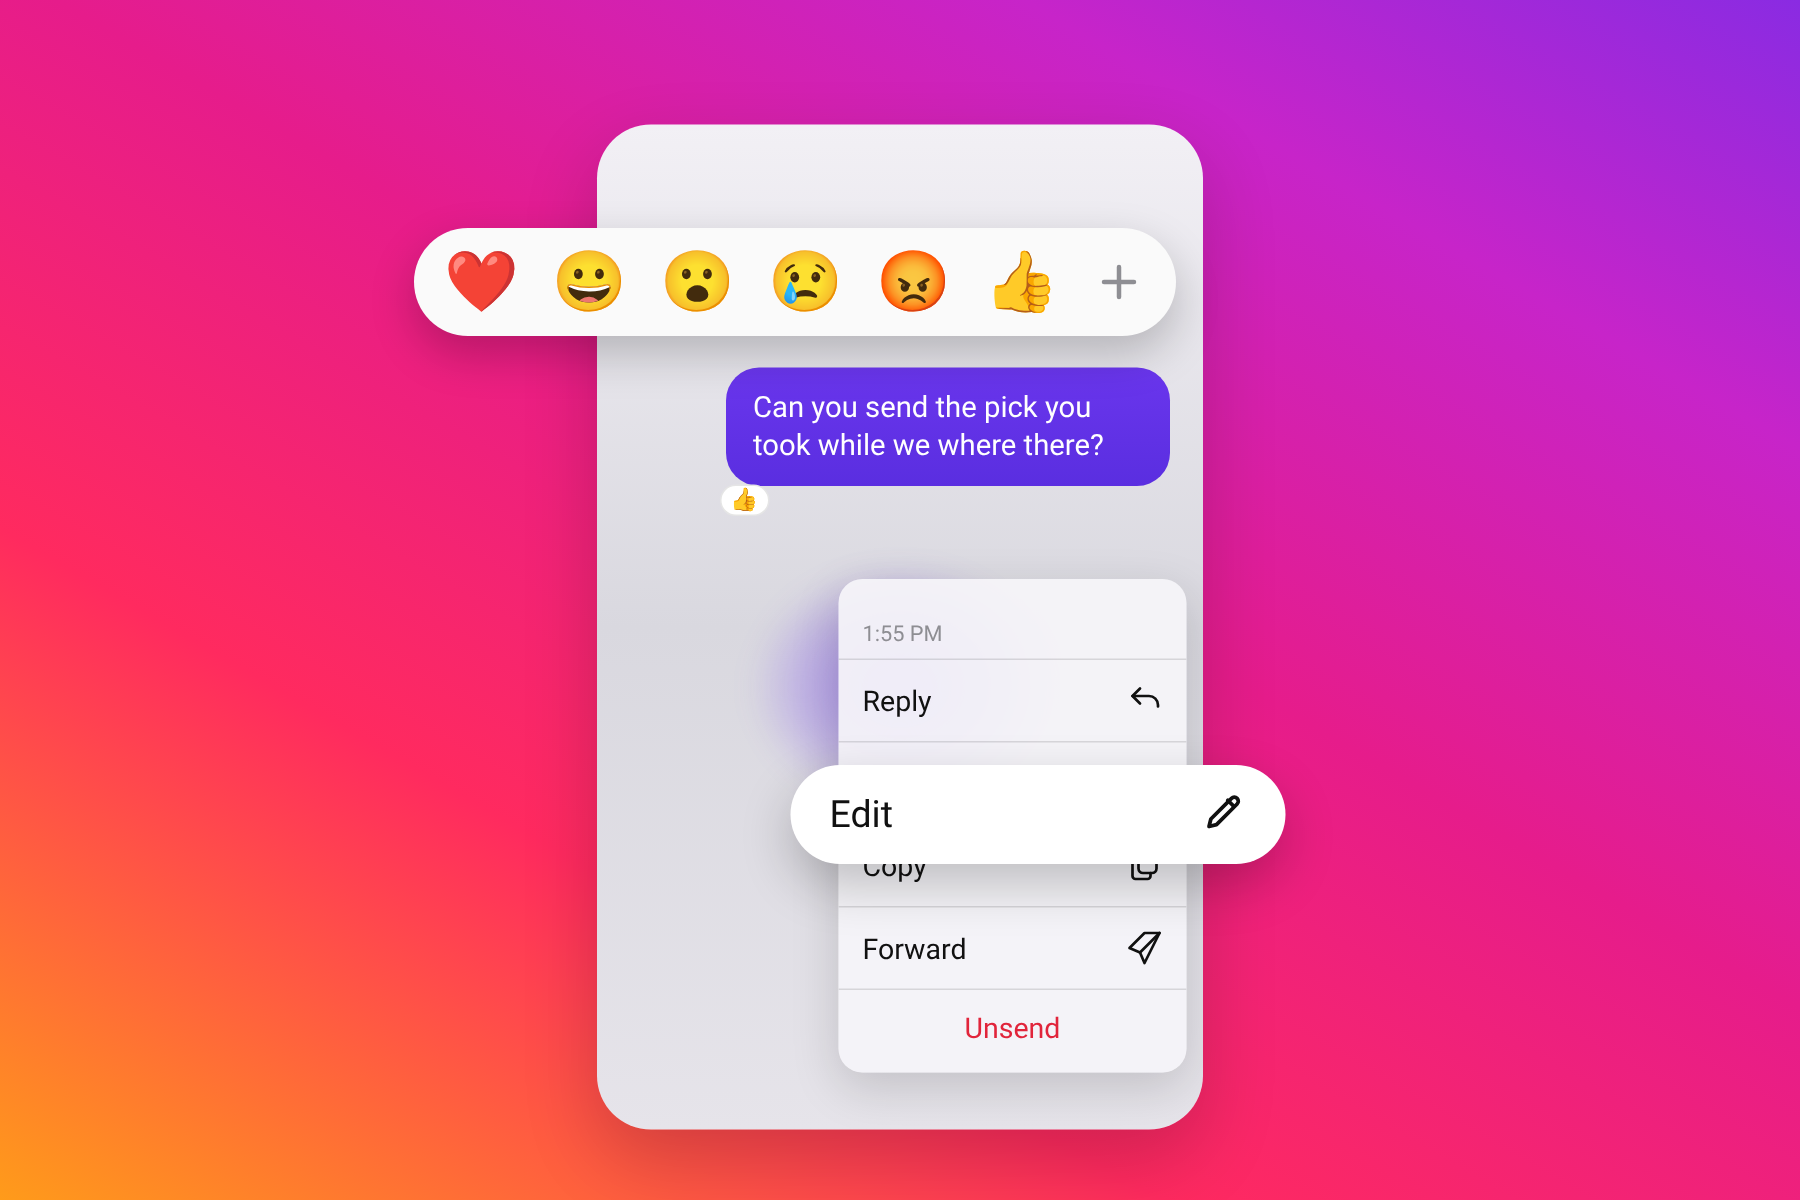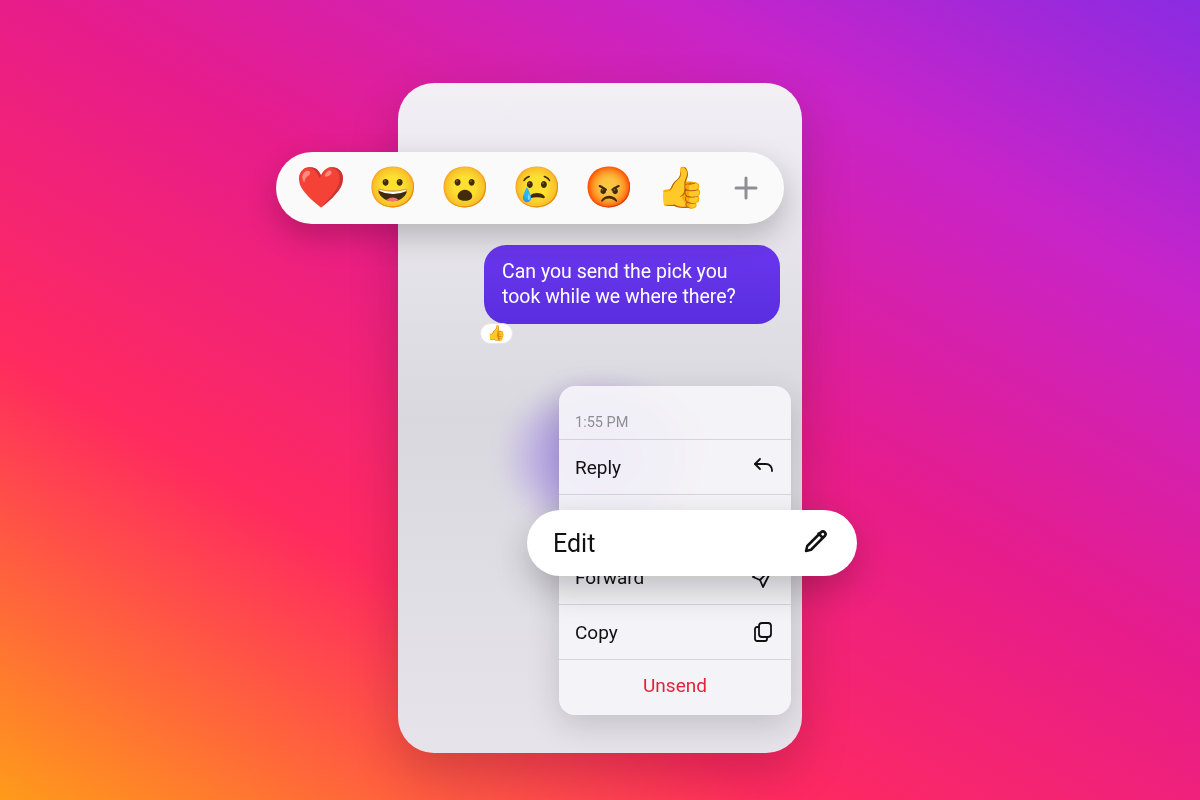--- a/index.html
+++ b/index.html
@@ -138,35 +138,35 @@
           <svg viewBox="0 0 24 24">
               <path d="M9 14L4 9l5-5"></path>
               <path d="M4 9h11a6 6 0 0 1 6 6v1"></path>
             </svg>
         </span>
       </div>
 
       <div class="cm-edit-slot"></div>
 
       <div class="cm-item">
+        <span>Copy</span>
+        <span class="icon">
+          <svg viewBox="0 0 24 24">
+              <rect x="8" y="3" width="12" height="14" rx="3"></rect>
+              <path d="M16 17v2a2 2 0 0 1-2 2H6a2 2 0 0 1-2-2V9a2 2 0 0 1 2-2h2"></path>
+            </svg>
+        </span>
+      </div>
+
+      <div class="cm-item">
         <span>Forward</span>
         <span class="icon">
           <svg viewBox="0 0 24 24">
               <path d="M12 2L2 12l7 3 3 7 10-20z"></path>
               <path d="M9 15l13-13"></path>
-            </svg>
-        </span>
-      </div>
-
-      <div class="cm-item">
-        <span>Copy</span>
-        <span class="icon">
-          <svg viewBox="0 0 24 24">
-              <rect x="8" y="3" width="12" height="14" rx="3"></rect>
-              <path d="M16 17v2a2 2 0 0 1-2 2H6a2 2 0 0 1-2-2V9a2 2 0 0 1 2-2h2"></path>
             </svg>
         </span>
       </div>
 
       <div class="cm-item destructive">
         <span>Unsend</span>
         <span class="icon">
           <svg viewBox="0 0 24 24">
               <path d="M4 7h16"></path>
               <path d="M9 7V5a2 2 0 0 1 2-2h2a2 2 0 0 1 2 2v2"></path>

